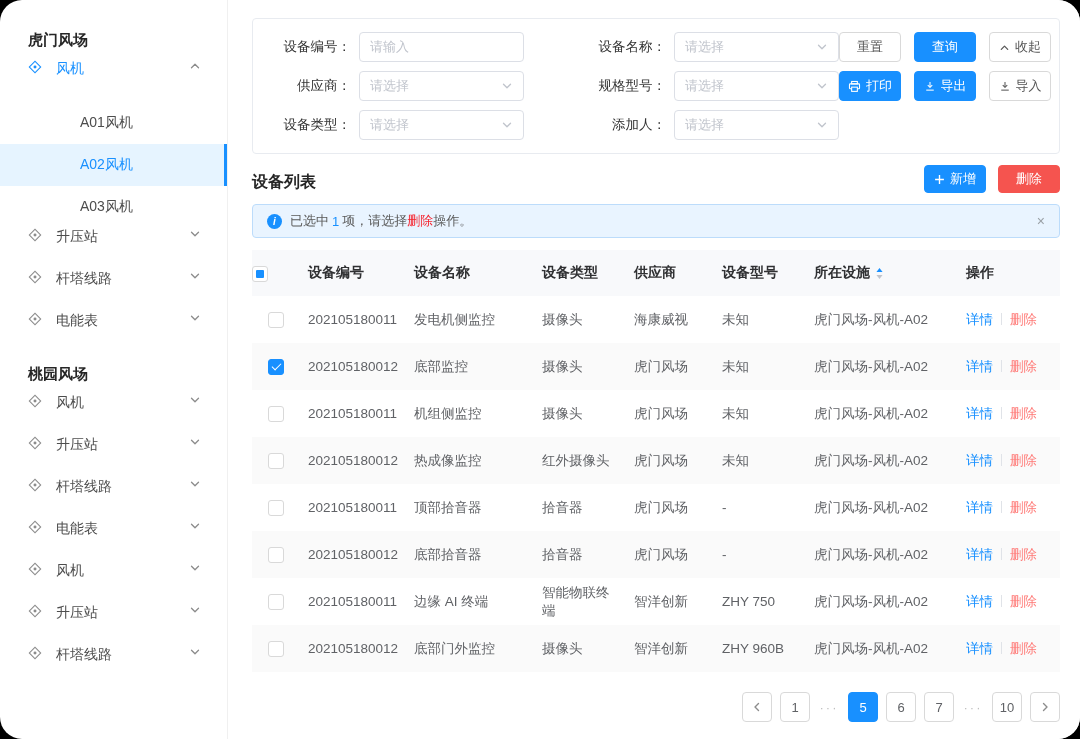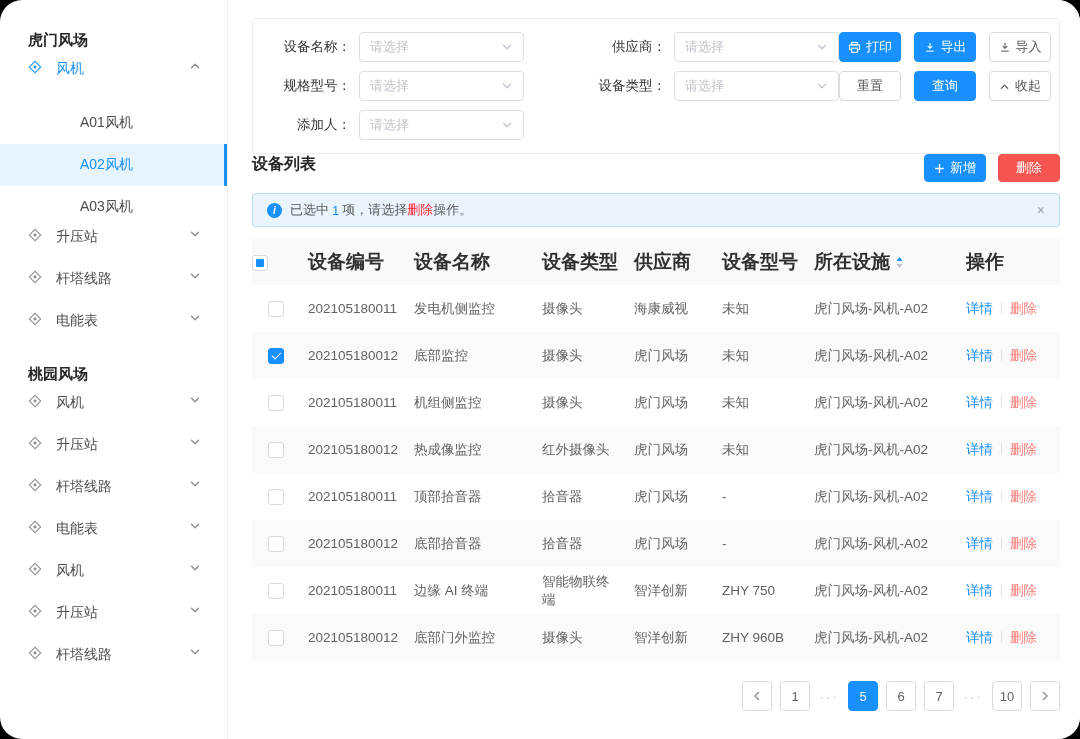--- a/index.html
+++ b/index.html
@@ -29,35 +29,35 @@
   .ctrl .ph { font-size:13px; color:#c0c4cc; flex:1; }
   .ctrl .sel-caret { display:inline-flex; color:#c0c4cc; }
   .filter-actions { margin-left:auto; display:flex; flex-direction:column; gap:9px; }
   .btn-row { display:flex; gap:13px; justify-content:flex-end; }
   .btn { height:30px; width:62px; border-radius:4px; border:1px solid #d9d9d9; background:#fff; color:#555; font-size:13px; display:inline-flex; align-items:center; justify-content:center; gap:5px; cursor:pointer; font-family:inherit; }
   .btn .b-icon { display:inline-flex; }
   .btn.primary { background:#1890ff; border-color:#1890ff; color:#fff; }
   .btn.danger { background:#f5544f; border-color:#f5544f; color:#fff; }
 
   
-  .list-header { display:flex; align-items:flex-start; margin:0 0 11px; }
+  .list-header { display:flex; align-items:flex-end; margin:11px 0 11px; }
   .list-title { font-size:16px; font-weight:700; color:#262626; }
   .list-header .btn { height:28px; margin-left:12px; }
   .list-header .spacer { flex:1; }
 
   
   .alert { height:34px; background:#e9f4ff; border:1px solid #bcdcfb; border-radius:4px; display:flex; align-items:center; padding:0 14px; font-size:13px; color:#595959; margin-bottom:12px; }
   .info-icon { width:15px; height:15px; border-radius:50%; background:#1890ff; color:#fff; font-size:10px; font-weight:700; font-style:italic; display:inline-flex; align-items:center; justify-content:center; margin-right:8px; flex:0 0 15px; }
   .alert .hl-blue { color:#1890ff; padding:0 3px; }
   .alert .hl-red { color:#f5222d; }
   .alert-close { margin-left:auto; color:#9aa0a6; font-size:14px; cursor:pointer; line-height:1; }
 
   
   table.device-table { width:100%; border-collapse:collapse; table-layout:fixed; }
-  .device-table th { background:#f8f9fb; height:46px; text-align:left; font-size:19px; font-weight:600; color:#303133; padding:0 8px; }
+  .device-table th { background:#f8f9fb; height:46px; text-align:left; font-size:14px; font-weight:600; color:#303133; padding:0 8px; }
   .device-table td { height:47px; font-size:13.5px; color:#606266; padding:0 8px; }
   .device-table tr.stripe td { background:#fafafa; }
   .col-check { width:48px; text-align:center; }
   td.col-check, th.col-check { padding:0; }
   .col-id { width:106px; }
   .col-name { width:128px;margin-left:8px; }
   .col-type { width:92px; }
   .col-supplier { width:88px; }
   .col-model { width:92px; }
   .col-facility { width:152px; }
@@ -244,20 +244,26 @@
           </svg>
         </span>
       </div>
     </aside>
 
   <main class="main">
 
     <section class="filter-card">
       <div class="filter-fields">
           <div class="field">
+            <span class="f-label">设备编号：</span>
+            <div class="ctrl input">
+              <span class="ph">请输入</span>
+            </div>
+          </div>
+          <div class="field">
             <span class="f-label">设备名称：</span>
             <div class="ctrl select">
               <span class="ph">请选择</span>
               <span class="sel-caret">
                 <svg width="12" height="12" viewBox="0 0 12 12">
                   <polyline points="2.5,4.2 6,7.8 9.5,4.2" fill="none" stroke="currentColor" stroke-width="1.3" stroke-linecap="round" stroke-linejoin="round"></polyline>
                 </svg>
               </span>
             </div>
           </div>
@@ -300,66 +306,66 @@
               <span class="ph">请选择</span>
               <span class="sel-caret">
                 <svg width="12" height="12" viewBox="0 0 12 12">
                   <polyline points="2.5,4.2 6,7.8 9.5,4.2" fill="none" stroke="currentColor" stroke-width="1.3" stroke-linecap="round" stroke-linejoin="round"></polyline>
                 </svg>
               </span>
             </div>
           </div>
         </div>
       <div class="filter-actions">
-        <div class="btn-row">
-          <button class="btn primary">
-            <span class="b-icon">
-                <svg width="13" height="13" viewBox="0 0 16 16" fill="none" stroke="#fff" stroke-width="1.3">
-                  <rect x="4.5" y="1.8" width="7" height="3"></rect>
-                  <rect x="1.8" y="4.8" width="12.4" height="6" rx="1"></rect>
-                  <rect x="4.5" y="8.8" width="7" height="5.2" fill="#1890ff"></rect>
-                </svg>
-              </span>
-            <span>打印</span>
-          </button>
-          <button class="btn primary">
-            <span class="b-icon">
-                <svg width="12" height="12" viewBox="0 0 16 16" fill="none" stroke="#fff" stroke-width="1.4">
-                  <path d="M8 2.5 V9.5"></path>
-                  <path d="M5 6.8 L8 9.8 L11 6.8"></path>
-                  <path d="M3 13.5 H13"></path>
-                </svg>
-              </span>
-            <span>导出</span>
-          </button>
-          <button class="btn">
-            <span class="b-icon">
-                <svg width="12" height="12" viewBox="0 0 16 16" fill="none" stroke="#595959" stroke-width="1.4">
-                  <path d="M8 2.5 V9.5"></path>
-                  <path d="M5 6.8 L8 9.8 L11 6.8"></path>
-                  <path d="M3 13.5 H13"></path>
-                </svg>
-              </span>
-            <span>导入</span>
-          </button>
-        </div>
         <div class="btn-row">
           <button class="btn">
             <span>重置</span>
           </button>
           <button class="btn primary">
             <span>查询</span>
           </button>
           <button class="btn">
             <span class="b-icon">
                 <svg width="11" height="11" viewBox="0 0 12 12">
                   <polyline points="2.5,8 6,4.5 9.5,8" fill="none" stroke="#595959" stroke-width="1.4" stroke-linecap="round" stroke-linejoin="round"></polyline>
                 </svg>
               </span>
             <span>收起</span>
+          </button>
+        </div>
+        <div class="btn-row">
+          <button class="btn primary">
+            <span class="b-icon">
+                <svg width="13" height="13" viewBox="0 0 16 16" fill="none" stroke="#fff" stroke-width="1.3">
+                  <rect x="4.5" y="1.8" width="7" height="3"></rect>
+                  <rect x="1.8" y="4.8" width="12.4" height="6" rx="1"></rect>
+                  <rect x="4.5" y="8.8" width="7" height="5.2" fill="#1890ff"></rect>
+                </svg>
+              </span>
+            <span>打印</span>
+          </button>
+          <button class="btn primary">
+            <span class="b-icon">
+                <svg width="12" height="12" viewBox="0 0 16 16" fill="none" stroke="#fff" stroke-width="1.4">
+                  <path d="M8 2.5 V9.5"></path>
+                  <path d="M5 6.8 L8 9.8 L11 6.8"></path>
+                  <path d="M3 13.5 H13"></path>
+                </svg>
+              </span>
+            <span>导出</span>
+          </button>
+          <button class="btn">
+            <span class="b-icon">
+                <svg width="12" height="12" viewBox="0 0 16 16" fill="none" stroke="#595959" stroke-width="1.4">
+                  <path d="M8 2.5 V9.5"></path>
+                  <path d="M5 6.8 L8 9.8 L11 6.8"></path>
+                  <path d="M3 13.5 H13"></path>
+                </svg>
+              </span>
+            <span>导入</span>
           </button>
         </div>
       </div>
     </section>
 
     <div class="list-header">
       <span class="list-title">设备列表</span>
       <span class="spacer"></span>
       <button class="btn primary">
         <span class="b-icon">

